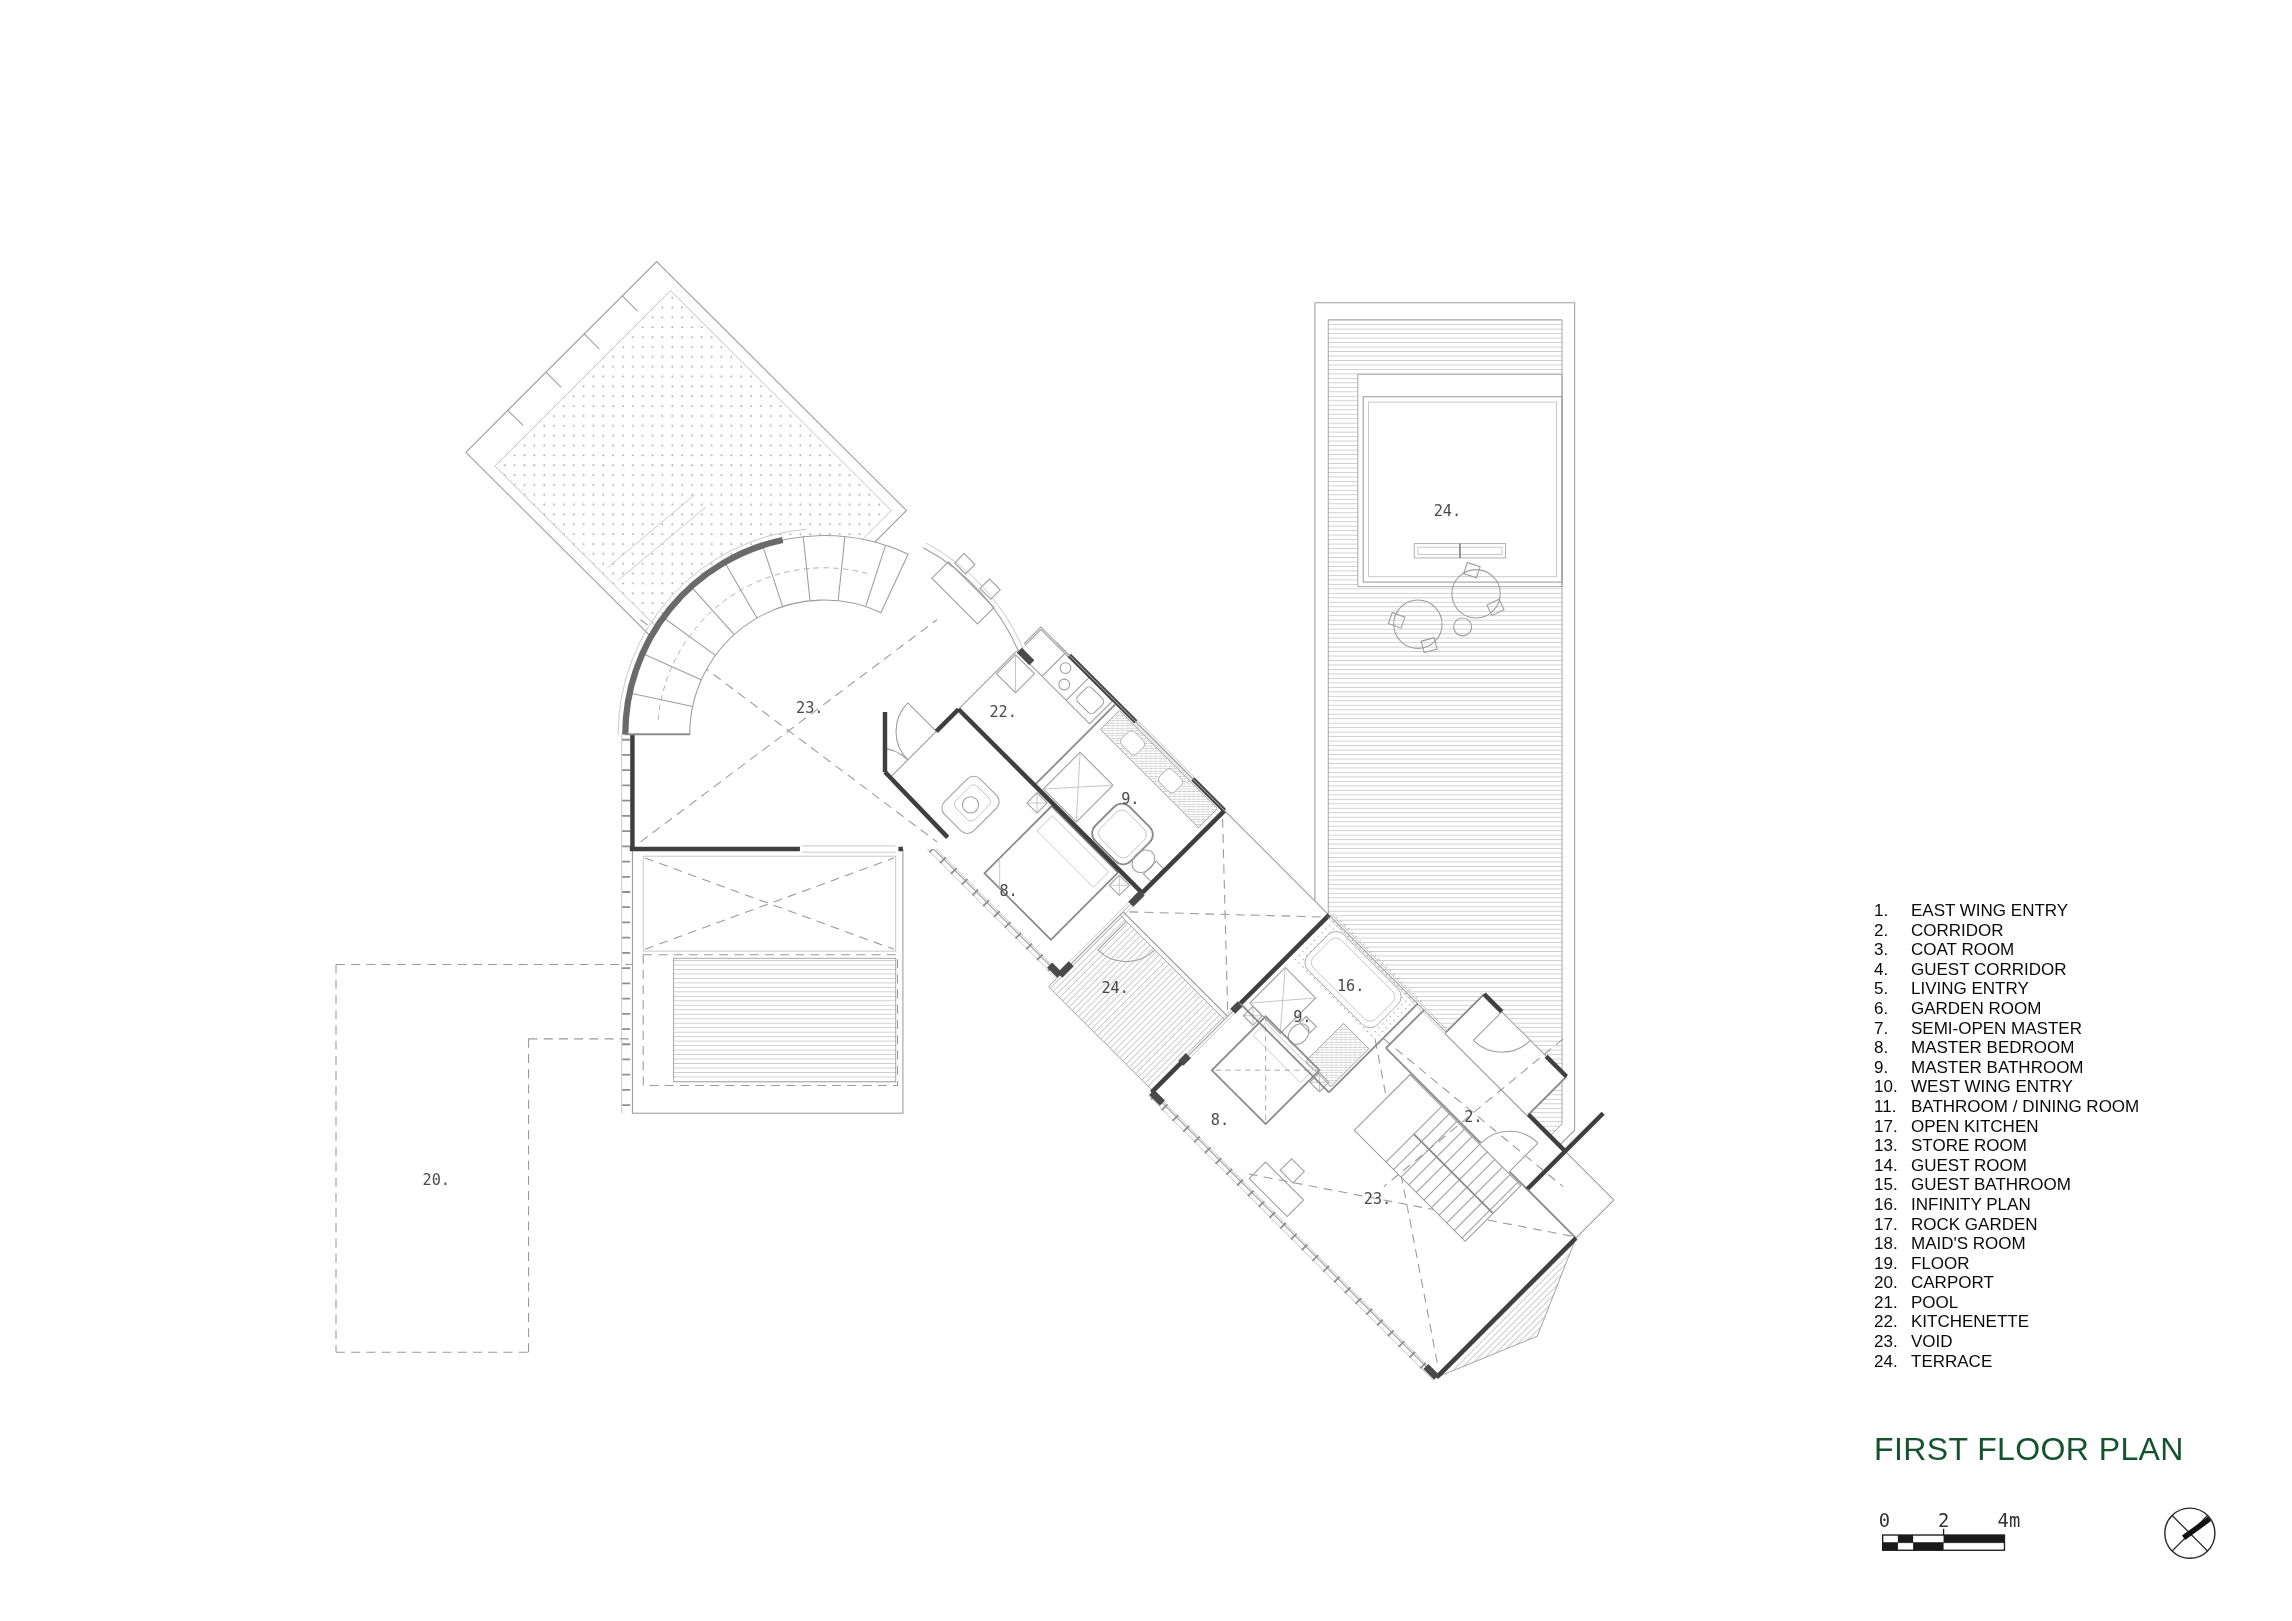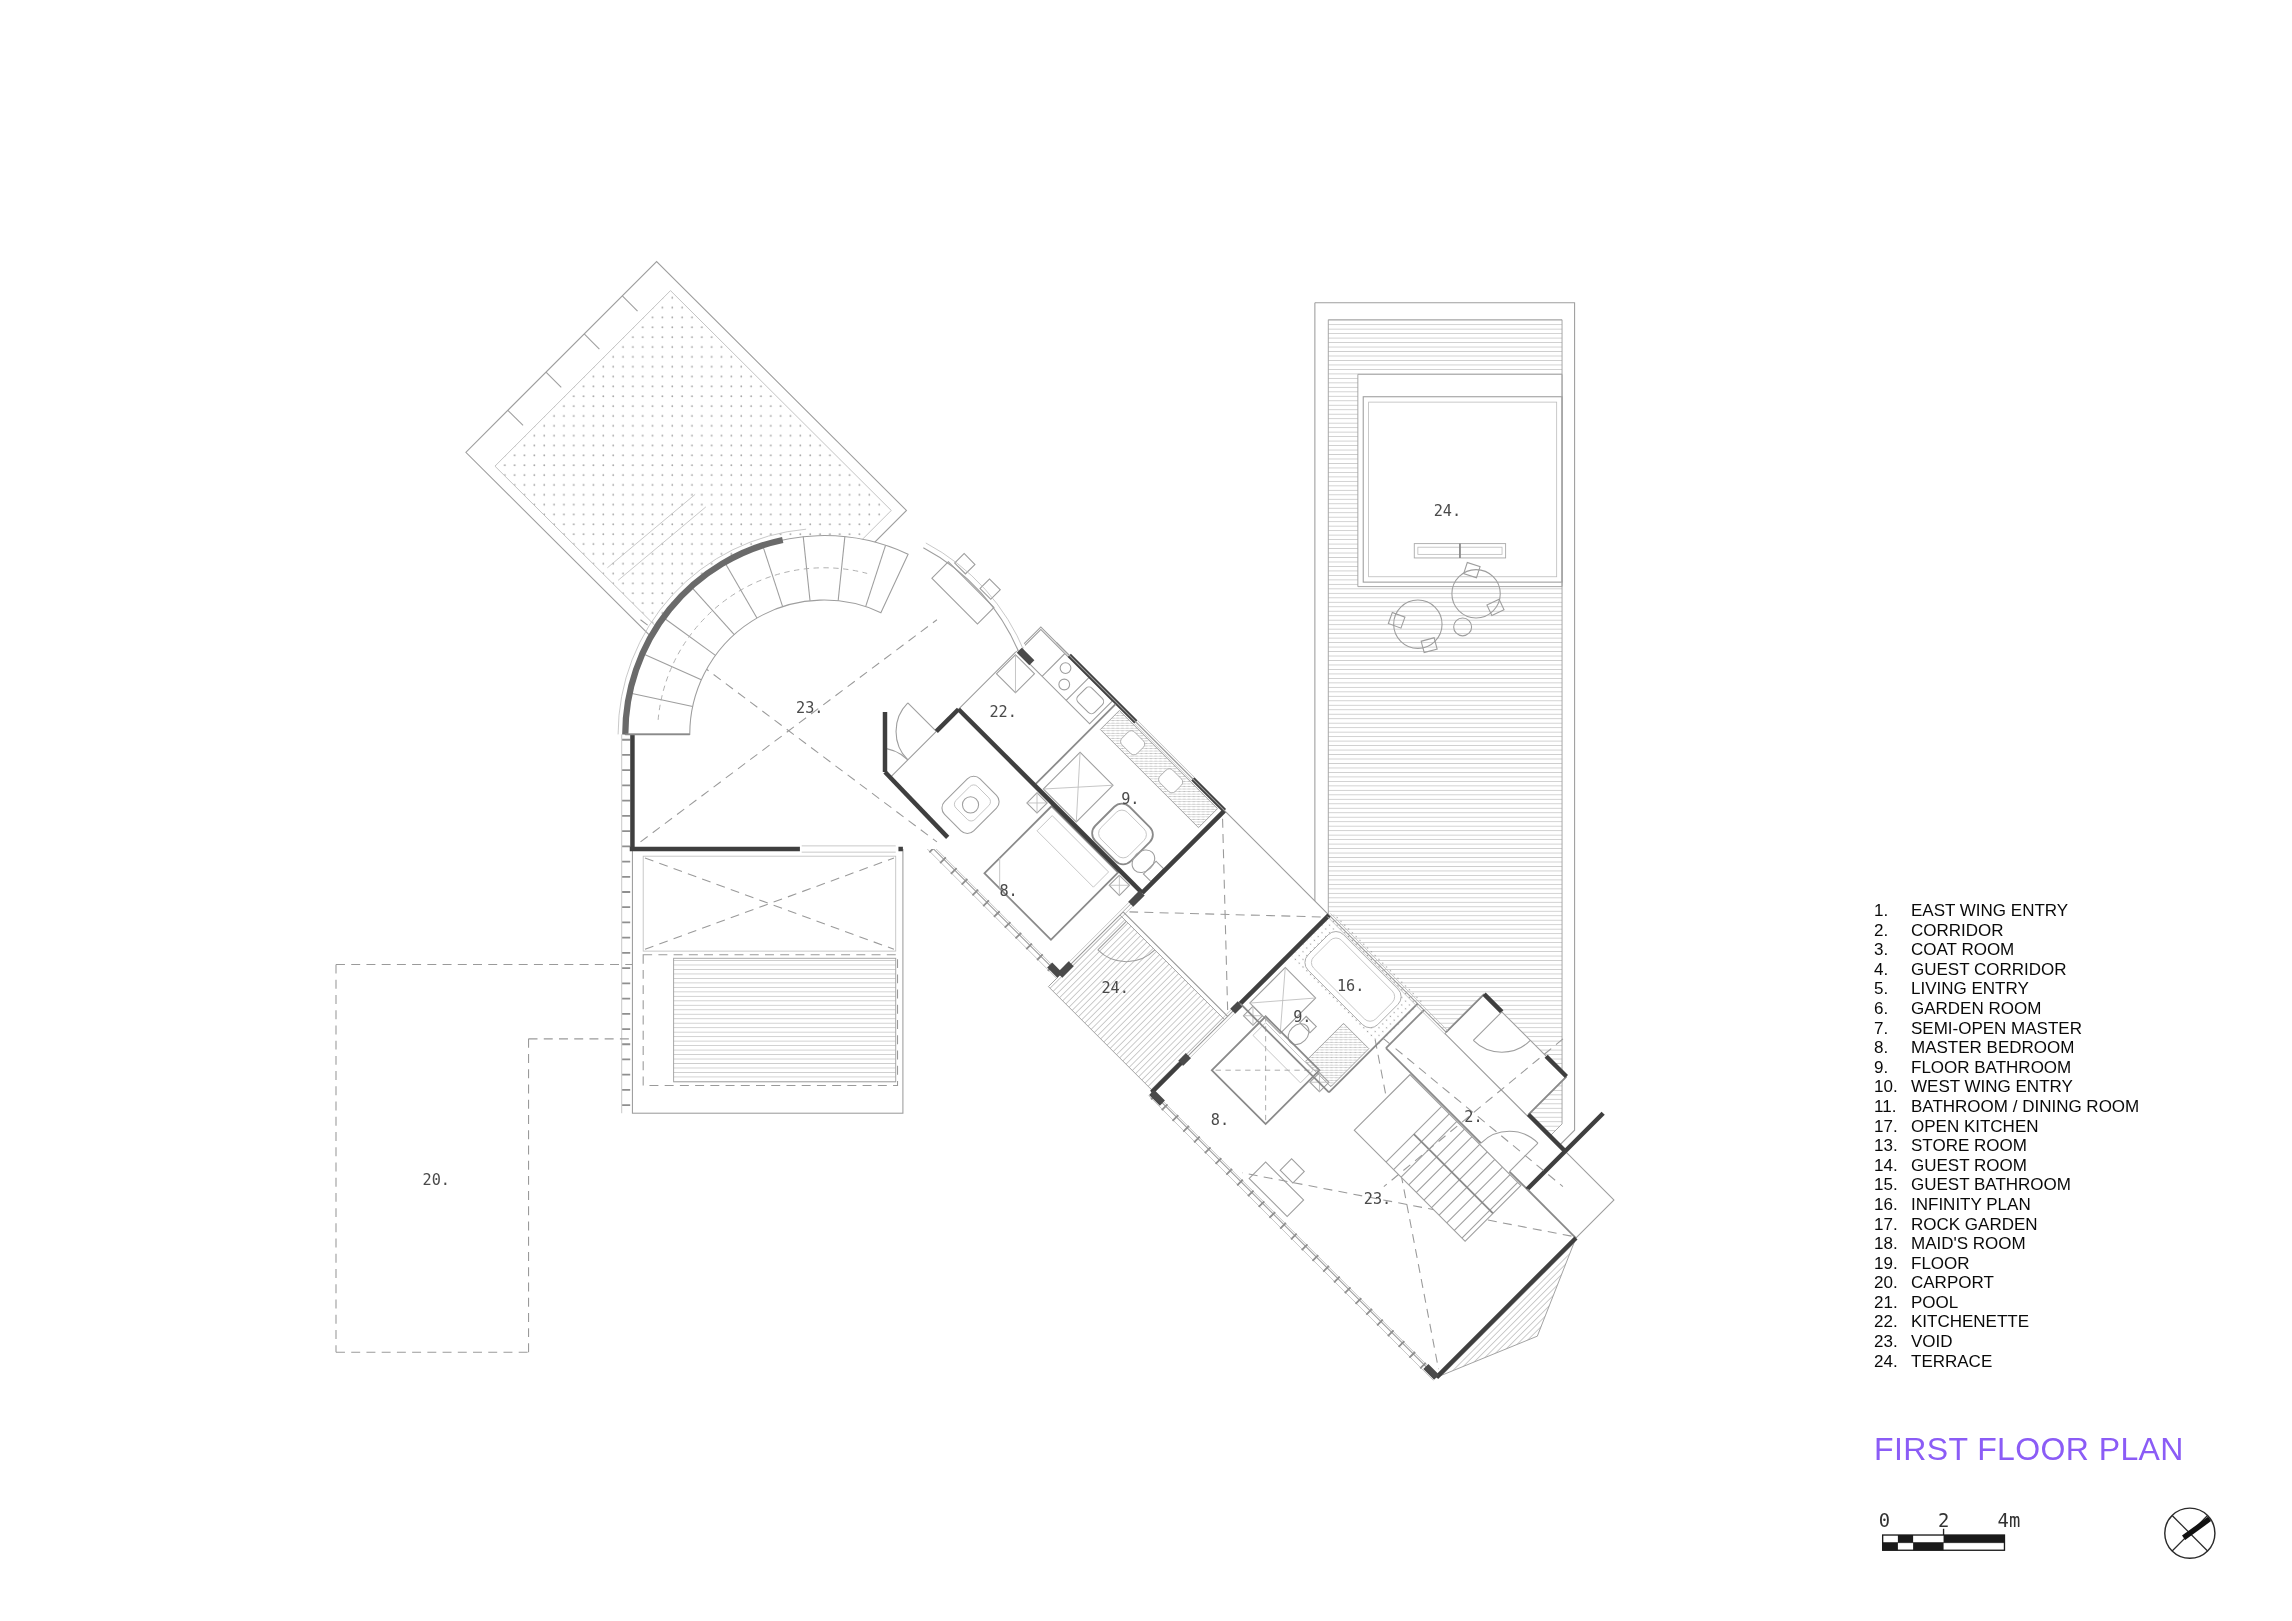--- a/index.html
+++ b/index.html
@@ -21,21 +21,21 @@
   .tick{stroke:#8f8f8f;stroke-width:9;fill:none;stroke-dasharray:2 15;}
   .darkarc{stroke:#6a6a6a;stroke-width:7;fill:none;}
   .lbl{font-family:"DejaVu Sans Mono","Liberation Mono",monospace;font-size:17px;fill:#4a4a4a;text-anchor:middle;}
   .scaletxt{font-family:"DejaVu Sans Mono","Liberation Mono",monospace;font-size:21px;fill:#333;text-anchor:middle;}
 
   
   .legend{position:absolute;left:1874px;top:901px;color:#0a0a0a;}
   .legend-row{display:flex;height:19.6px;font-size:17px;line-height:19.6px;white-space:nowrap;}
   .legend-num{width:37px;flex:0 0 37px;}
   
-  .page-title{position:absolute;left:1874px;top:1431px;font-size:32px;letter-spacing:0.4px;color:#8b5cf6;}
+  .page-title{position:absolute;left:1874px;top:1431px;font-size:32px;letter-spacing:0.4px;color:#14532d;}
 </style>
 </head>
 <body>
 
 <svg id="plan-svg" width="2293" height="1621" viewBox="0 0 2560 1810">
   <defs>
     <pattern id="dotsA" width="11" height="11" patternUnits="userSpaceOnUse">
       <circle cx="2.5" cy="2.5" r="1" fill="#a5a5a5"></circle>
     </pattern>
     <pattern id="dotsB" width="6" height="6" patternUnits="userSpaceOnUse">
@@ -387,21 +387,21 @@
   <div class="legend-row">
       <span class="legend-num">7.</span>
       <span>SEMI-OPEN MASTER</span>
     </div>
   <div class="legend-row">
       <span class="legend-num">8.</span>
       <span>MASTER BEDROOM</span>
     </div>
   <div class="legend-row">
       <span class="legend-num">9.</span>
-      <span>FLOOR BATHROOM</span>
+      <span>MASTER BATHROOM</span>
     </div>
   <div class="legend-row">
       <span class="legend-num">10.</span>
       <span>WEST WING ENTRY</span>
     </div>
   <div class="legend-row">
       <span class="legend-num">11.</span>
       <span>BATHROOM / DINING ROOM</span>
     </div>
   <div class="legend-row">

